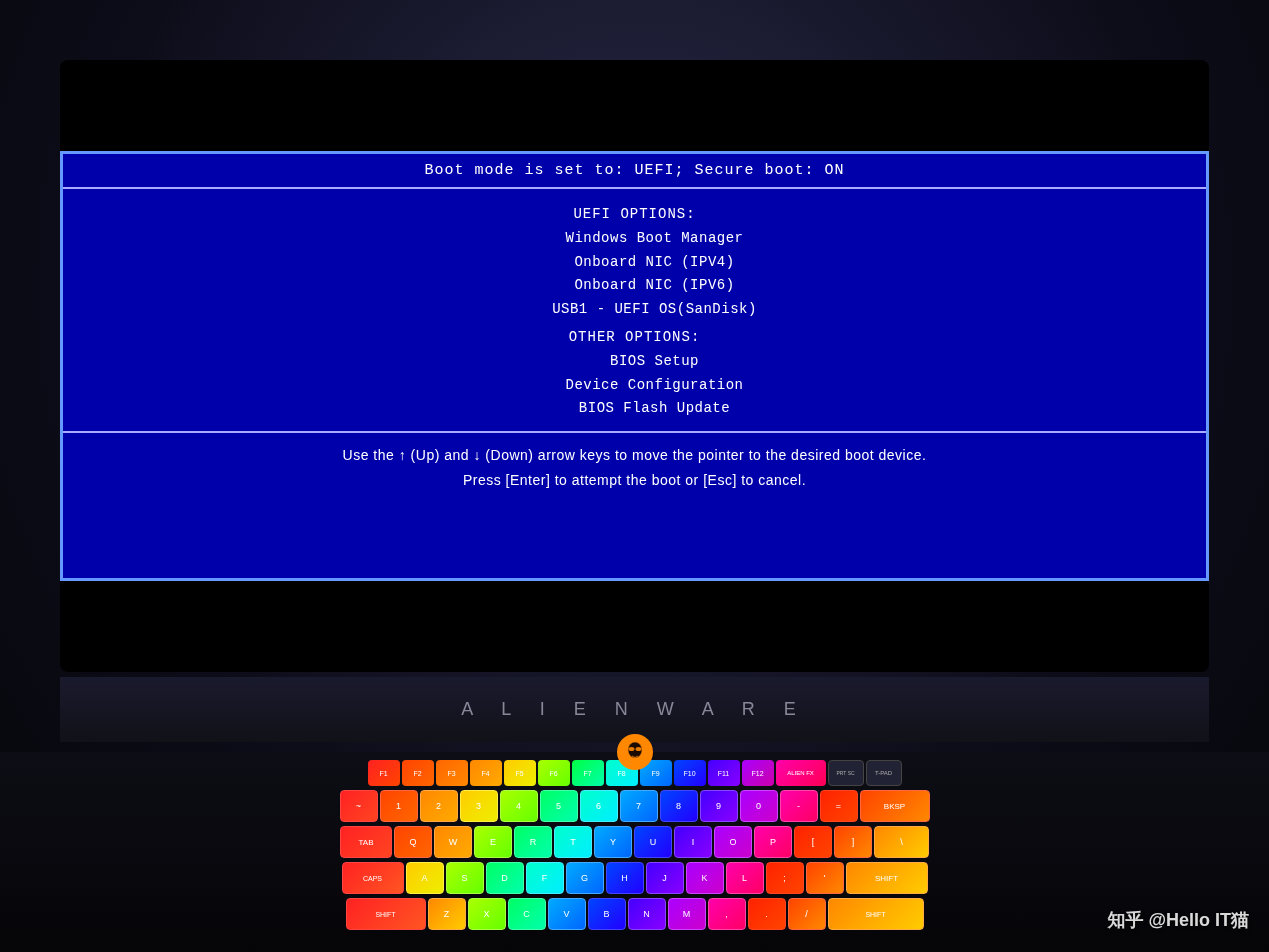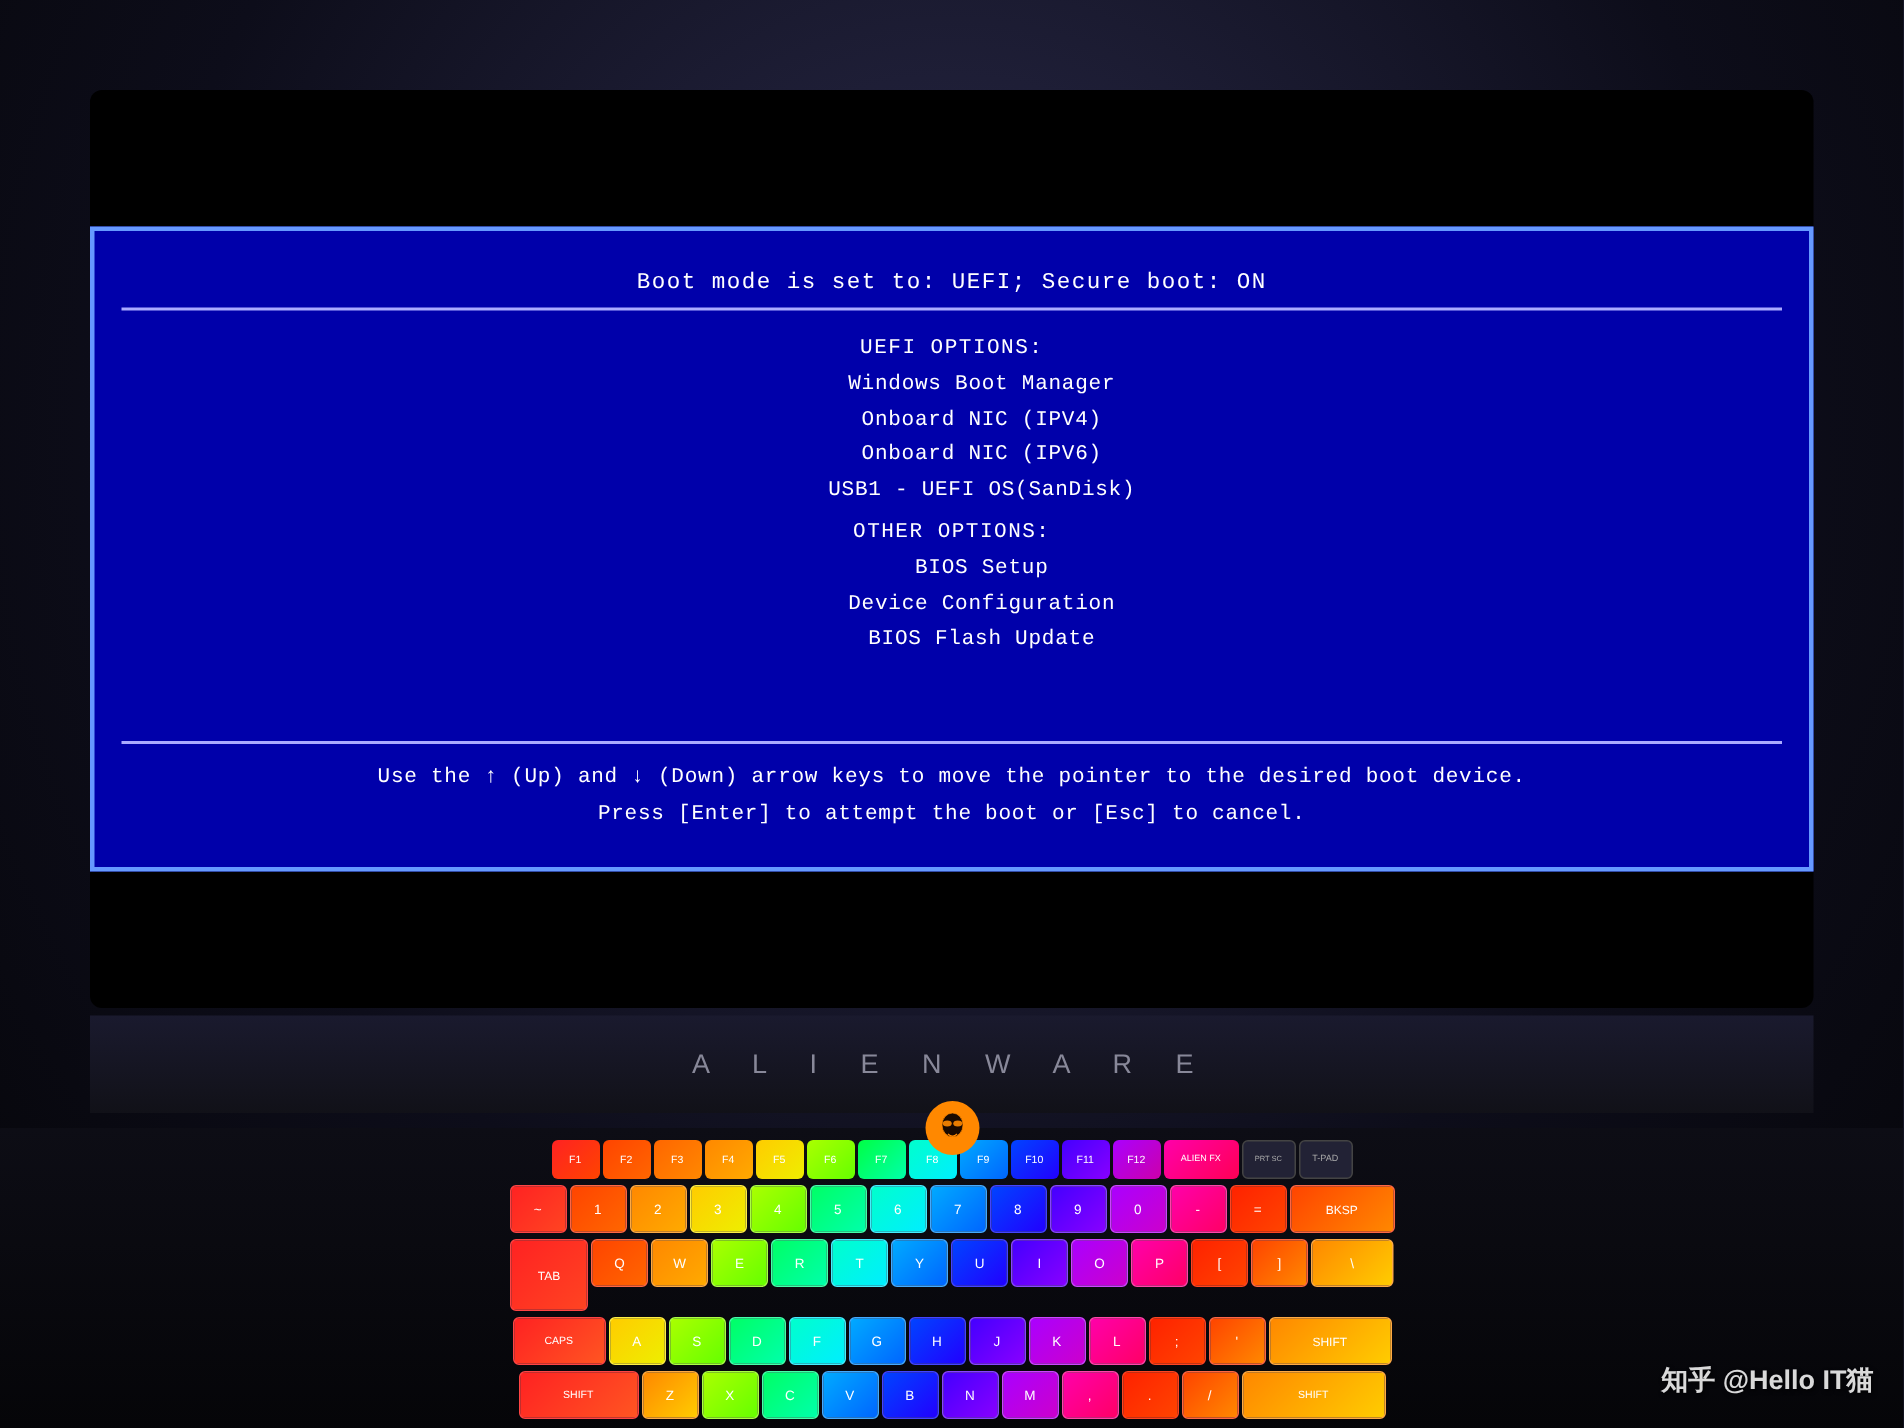--- a/index.html
+++ b/index.html
@@ -34,21 +34,21 @@
       align-items: center;
       justify-content: center;
     }
 
     
     .bios-screen {
       width: 1150px;
       height: 430px;
       background: #0000aa;
       border: 3px solid #6699ff;
-      padding: 18px;
+      padding: 0;
       position: relative;
     }
 
     .bios-title-bar {
       background: #0000aa;
       border-bottom: 2px solid #aaaaff;
       padding: 8px 16px;
       text-align: center;
       color: #ffffff;
       font-size: 15px;
@@ -82,26 +82,25 @@
       color: #ffffff;
       display: inline-block;
       padding: 1px 8px 1px 40px;
       width: calc(100% - 0px);
     }
 
     .bios-footer {
       border-top: 2px solid #aaaaff;
       padding: 10px 16px;
       color: #ffffff;
-      font-family: Liberation Mono, monospace;
+      font-family: Liberation Sans, sans-serif;
       font-size: 14px;
       text-align: center;
       line-height: 1.8;
       letter-spacing: 0.5px;
-      margin-top: 45px;
     }
 
     
     .laptop-bottom {
       position: absolute;
       bottom: 210px;
       left: 60px;
       right: 60px;
       height: 65px;
       background: linear-gradient(to bottom, #1a1a2e, #111118);
@@ -326,21 +325,21 @@
         </div>
       <div class="key" style="background:linear-gradient(135deg,#ff2200,#ff4400); width:38px; height:32px; border:1px solid #ff4422;">
           <span style="font-size:9px;color:#fff">=</span>
         </div>
       <div class="key" style="background:linear-gradient(135deg,#ff4400,#ff8800); width:70px; height:32px; border:1px solid #ff6644;">
           <span style="font-size:8px;color:#fff">BKSP</span>
         </div>
     </div>
 
     <div class="key-row">
-      <div class="key" style="background:linear-gradient(135deg,#ff2222,#ff4422); width:52px; height:48px; border:1px solid #ff4444;text-align:center;">
+      <div class="key" style="background:linear-gradient(135deg,#ff2222,#ff4422); width:52px; height:32px; border:1px solid #ff4444;text-align:center;">
           <span style="font-size:8px;color:#fff">TAB</span>
         </div>
       <div class="key" style="background:linear-gradient(135deg,#ff4400,#ff6600); width:38px; height:32px; border:1px solid #ff6644;">
           <span style="font-size:9px;color:#fff">Q</span>
         </div>
       <div class="key" style="background:linear-gradient(135deg,#ff8800,#ffaa00); width:38px; height:32px; border:1px solid #ffaa44;">
           <span style="font-size:9px;color:#fff">W</span>
         </div>
       <div class="key" style="background:linear-gradient(135deg,#aaff00,#66ff00); width:38px; height:32px; border:1px solid #aaff44;">
           <span style="font-size:9px;color:#fff">E</span>

